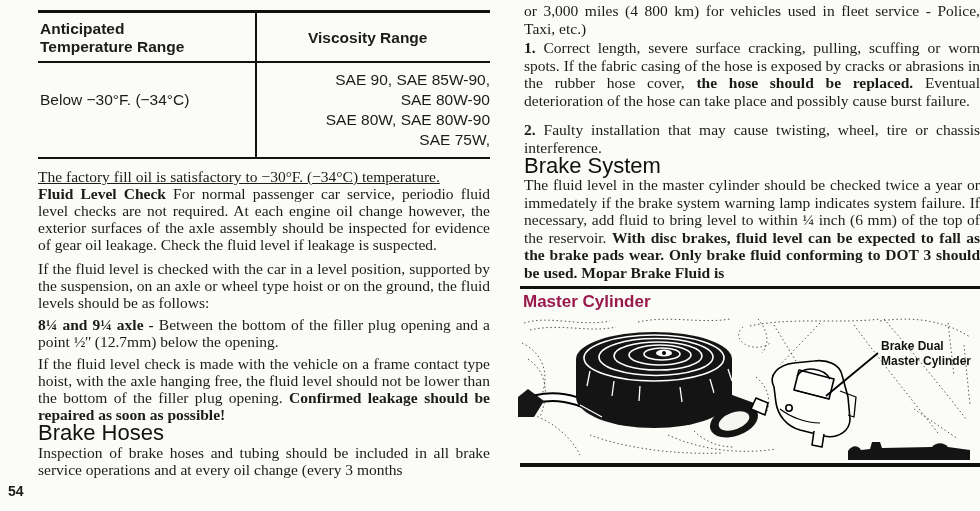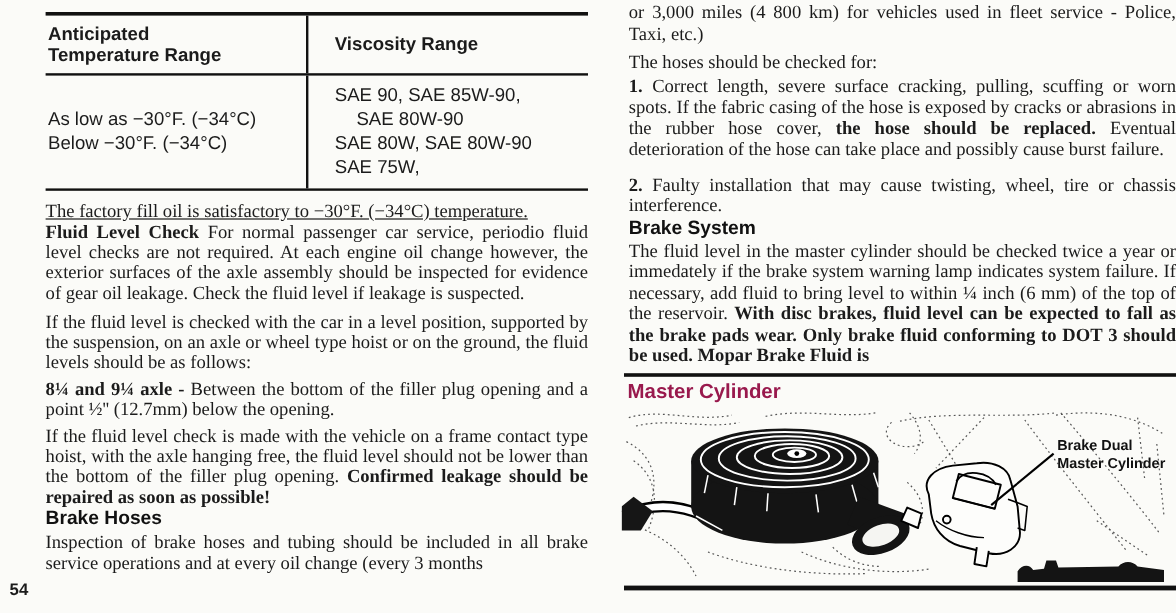--- a/index.html
+++ b/index.html
@@ -12,37 +12,37 @@
   .col{position:absolute;}
   .left-col{left:38px;top:10px;width:452px;}
   .right-col{left:524px;top:2px;width:456px;}
 
   
   .vtable{
     border-top:3px solid #111;border-bottom:2px solid #111;
     font-family:"Liberation Sans", sans-serif;font-size:15.5px;
   }
   .vt-row{display:flex;}
-  .vt-head{border-bottom:2px solid #111;}
+  .vt-head{border-bottom:2px solid #111;gap:29px;}
   .vt-c1{width:215px;border-right:2px solid #111;padding:7px 0 5px 2px;}
   .vt-c2{flex:1;padding:7px 0 5px 22px;}
   .vt-head .vt-c2{display:flex;align-items:center;}
   .vt-bold{font-weight:bold;line-height:18px;}
   .vt-body .vt-c1{padding:7px 0 7px 2px;}
-  .vt-body .vt-c2{padding:7px 0 7px 22px;}
+  .vt-body .vt-c2{padding:7px 0 7px 22px;text-align:right;}
   .tline{line-height:20px;min-height:20px;white-space:nowrap;}
   .tline.indent{padding-left:18px;}
 
   
   .para{font-size:15.5px;line-height:17px;text-align:justify;margin:0;}
   .right-col .para{line-height:17.5px;}
   .single{text-align:left;}
   .bold{font-weight:bold;}
   h3.sect{
-    font-family:"Liberation Sans", sans-serif;font-size:16px;font-weight:bold;
+    font-family:"Liberation Sans", sans-serif;font-size:22px;font-weight:normal;
     margin:0;line-height:20px;color:#111;
   }
   .mt9{margin-top:9px;text-decoration:underline;}.mt11{}.mt7{margin-top:7px;}
   .mt5{margin-top:5px;}.mt3{margin-top:3px;}.mt1{margin-top:1px;}
   .mt4{margin-top:12px;}.mt2{margin-top:2px;}
 
   .page-num{
     position:absolute;left:8px;top:483px;
     font-family:"Liberation Sans", sans-serif;font-weight:bold;font-size:14px;
   }
@@ -67,21 +67,20 @@
         <div class="vt-bold">Anticipated</div>
         <div class="vt-bold">Temperature Range</div>
       </div>
       <div class="vt-c2">
         <div class="vt-bold">Viscosity Range</div>
       </div>
     </div>
     <div class="vt-row vt-body">
       <div class="vt-c1">
         <div class="tline"></div>
-        <div class="tline">As low as −30°F. (−34°C)</div>
         <div class="tline">Below −30°F. (−34°C)</div>
       </div>
       <div class="vt-c2">
         <div class="tline">SAE 90, SAE 85W-90,</div>
         <div class="tline indent">SAE 80W-90</div>
         <div class="tline">SAE 80W, SAE 80W-90</div>
         <div class="tline">SAE 75W,</div>
       </div>
     </div>
   </div>
@@ -100,21 +99,20 @@
 
   <p class="para mt1">Inspection of brake hoses and tubing should be included in all brake service operations and at every oil change (every 3 months</p>
 </div>
 
 <div class="page-num">54</div>
 
 <div class="col right-col">
 
   <p class="para">or 3,000 miles (4 800 km) for vehicles used in fleet service - Police, Taxi, etc.)</p>
 
-  <p class="para single mt7">The hoses should be checked for:</p>
 
   <p class="para mt2"><b class="bold">1.</b><span> Correct length, severe surface cracking, pulling, scuffing or worn spots. If the fabric casing of the hose is exposed by cracks or abrasions in the rubber hose cover, </span><b class="bold">the hose should be replaced.</b><span> Eventual deterioration of the hose can take place and possibly cause burst failure.</span></p>
 
   <p class="para mt4"><b class="bold">2.</b><span> Faulty installation that may cause twisting, wheel, tire or chassis interference.</span></p>
 
   <h3 class="sect mt2">Brake System</h3>
 
   <p class="para"><span>The fluid level in the master cylinder should be checked twice a year or immedately if the brake system warning lamp indicates system failure. If necessary, add fluid to bring level to within ¼ inch (6 mm) of the top of the reservoir. </span><b class="bold">With disc brakes, fluid level can be expected to fall as the brake pads wear. Only brake fluid conforming to DOT 3 should be used. Mopar Brake Fluid is</b></p>
 
   <div class="fig-rule-top"></div>

